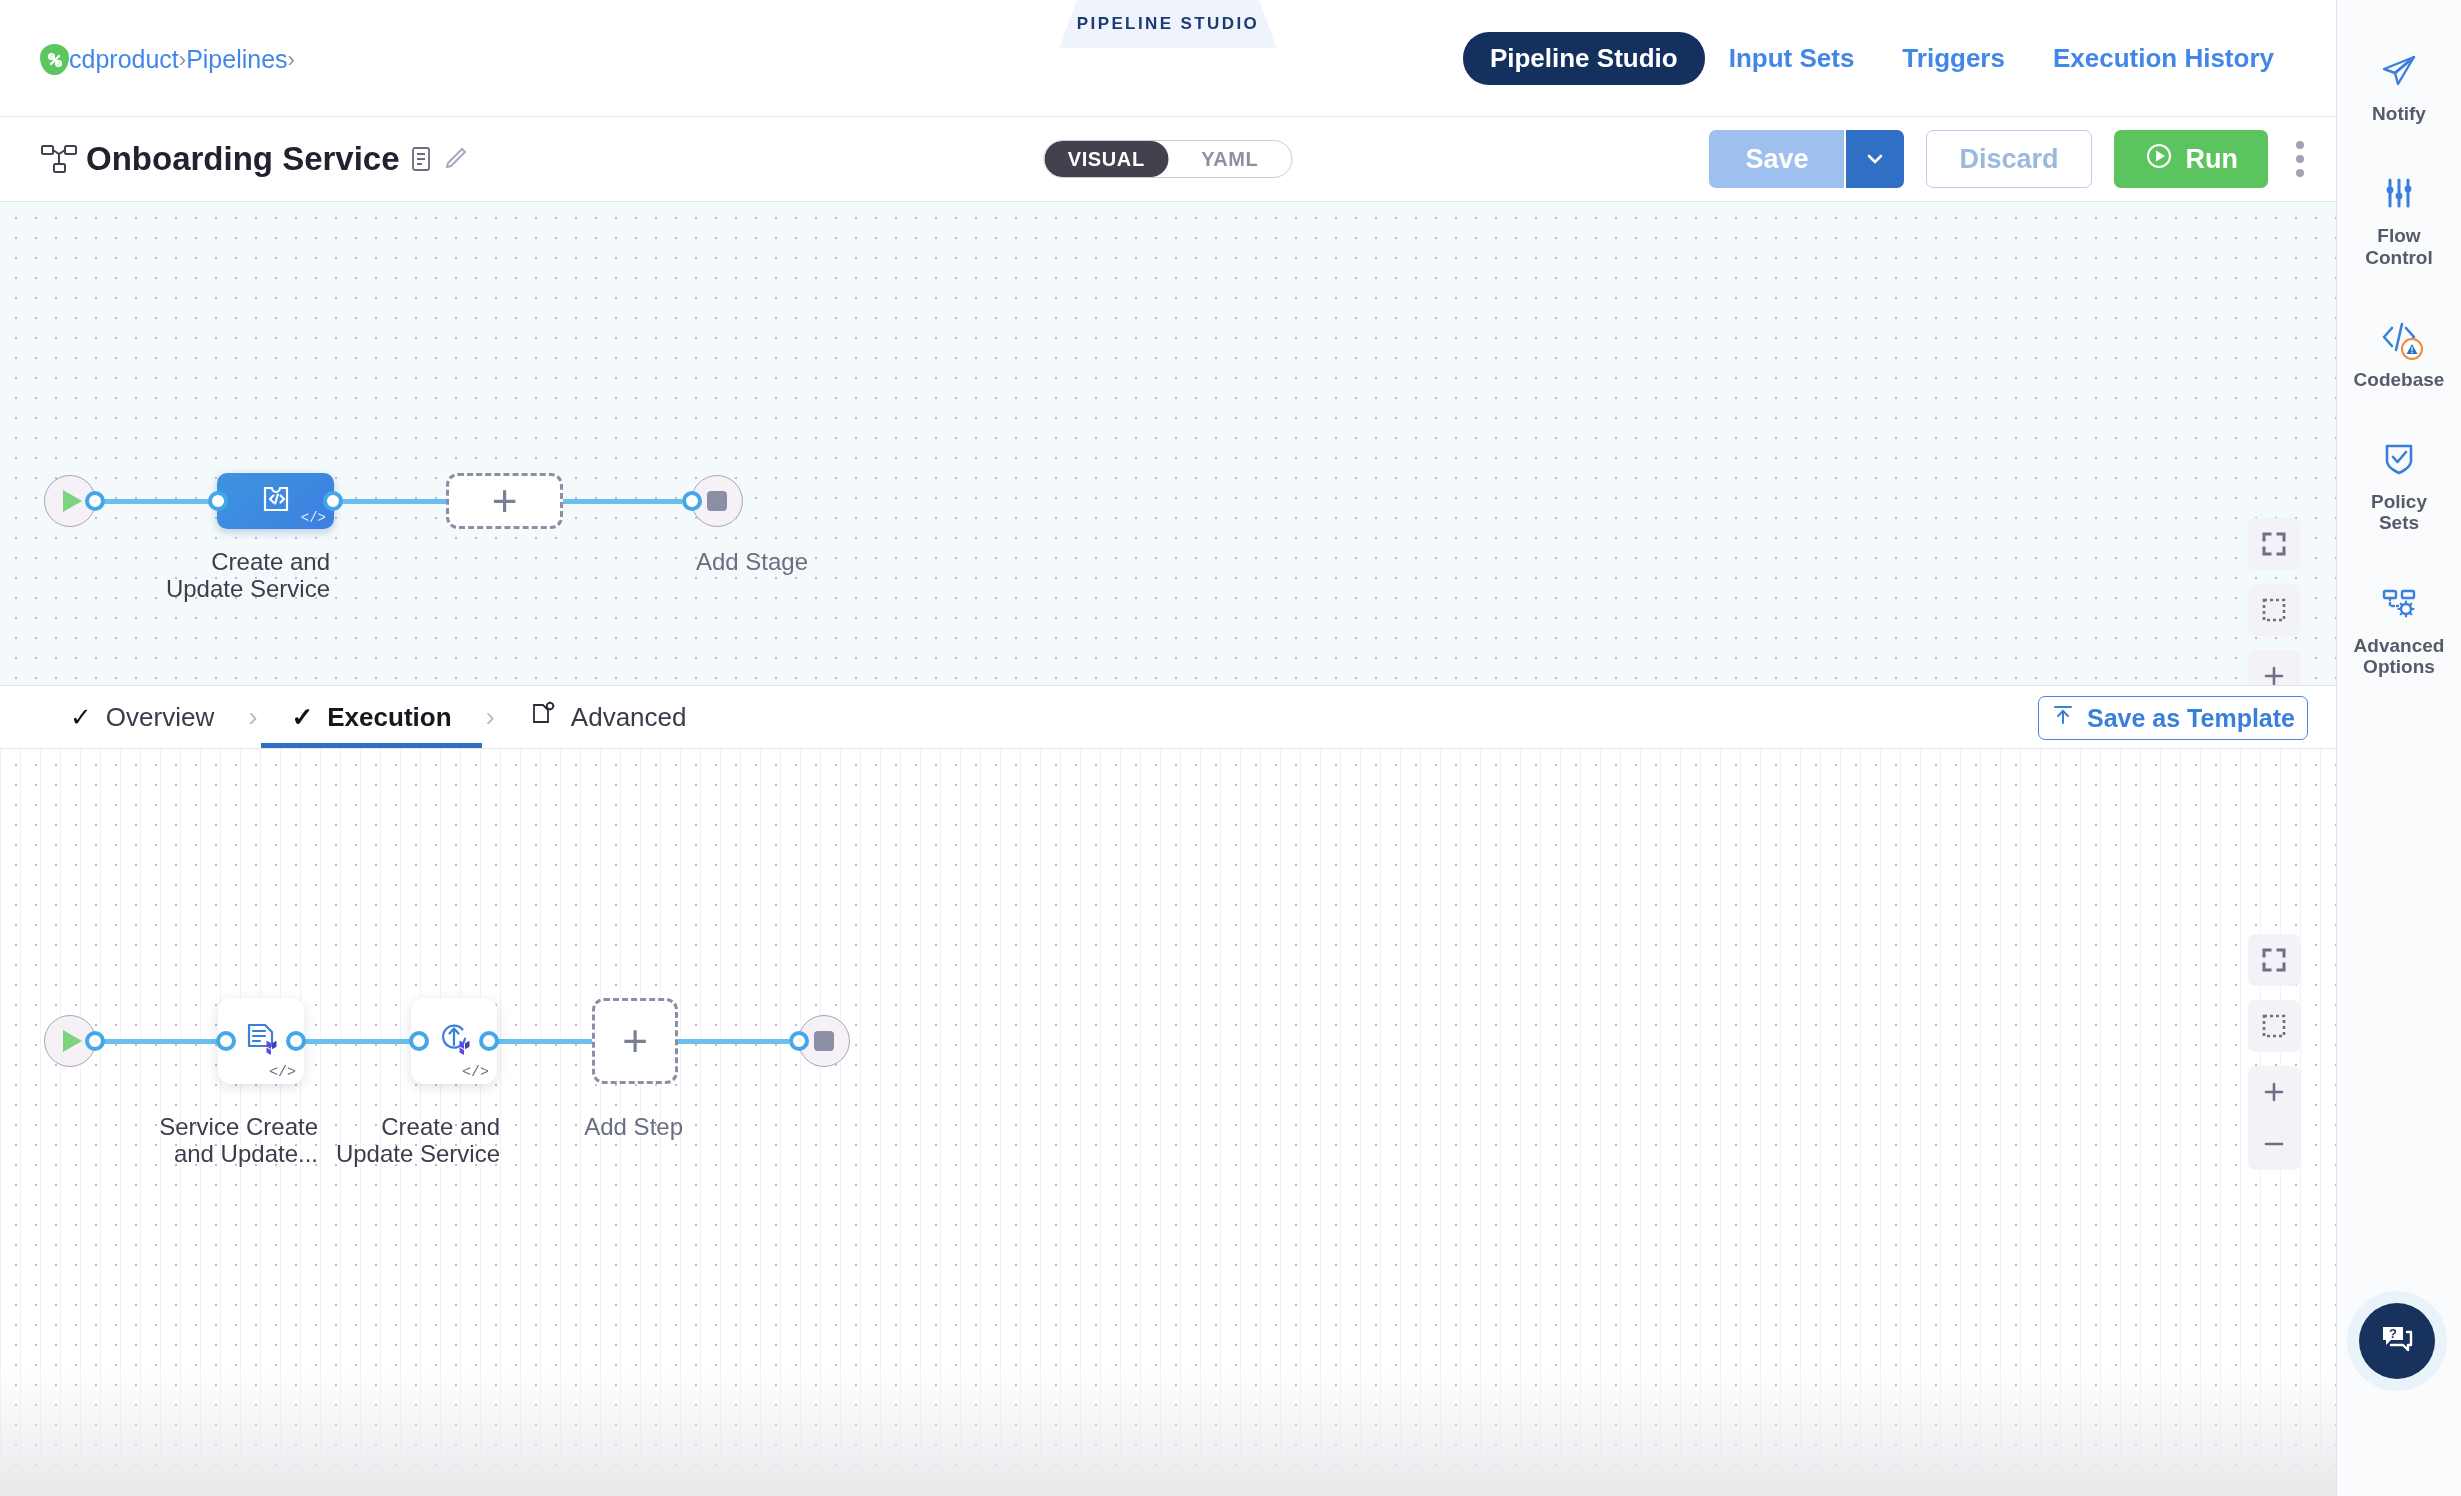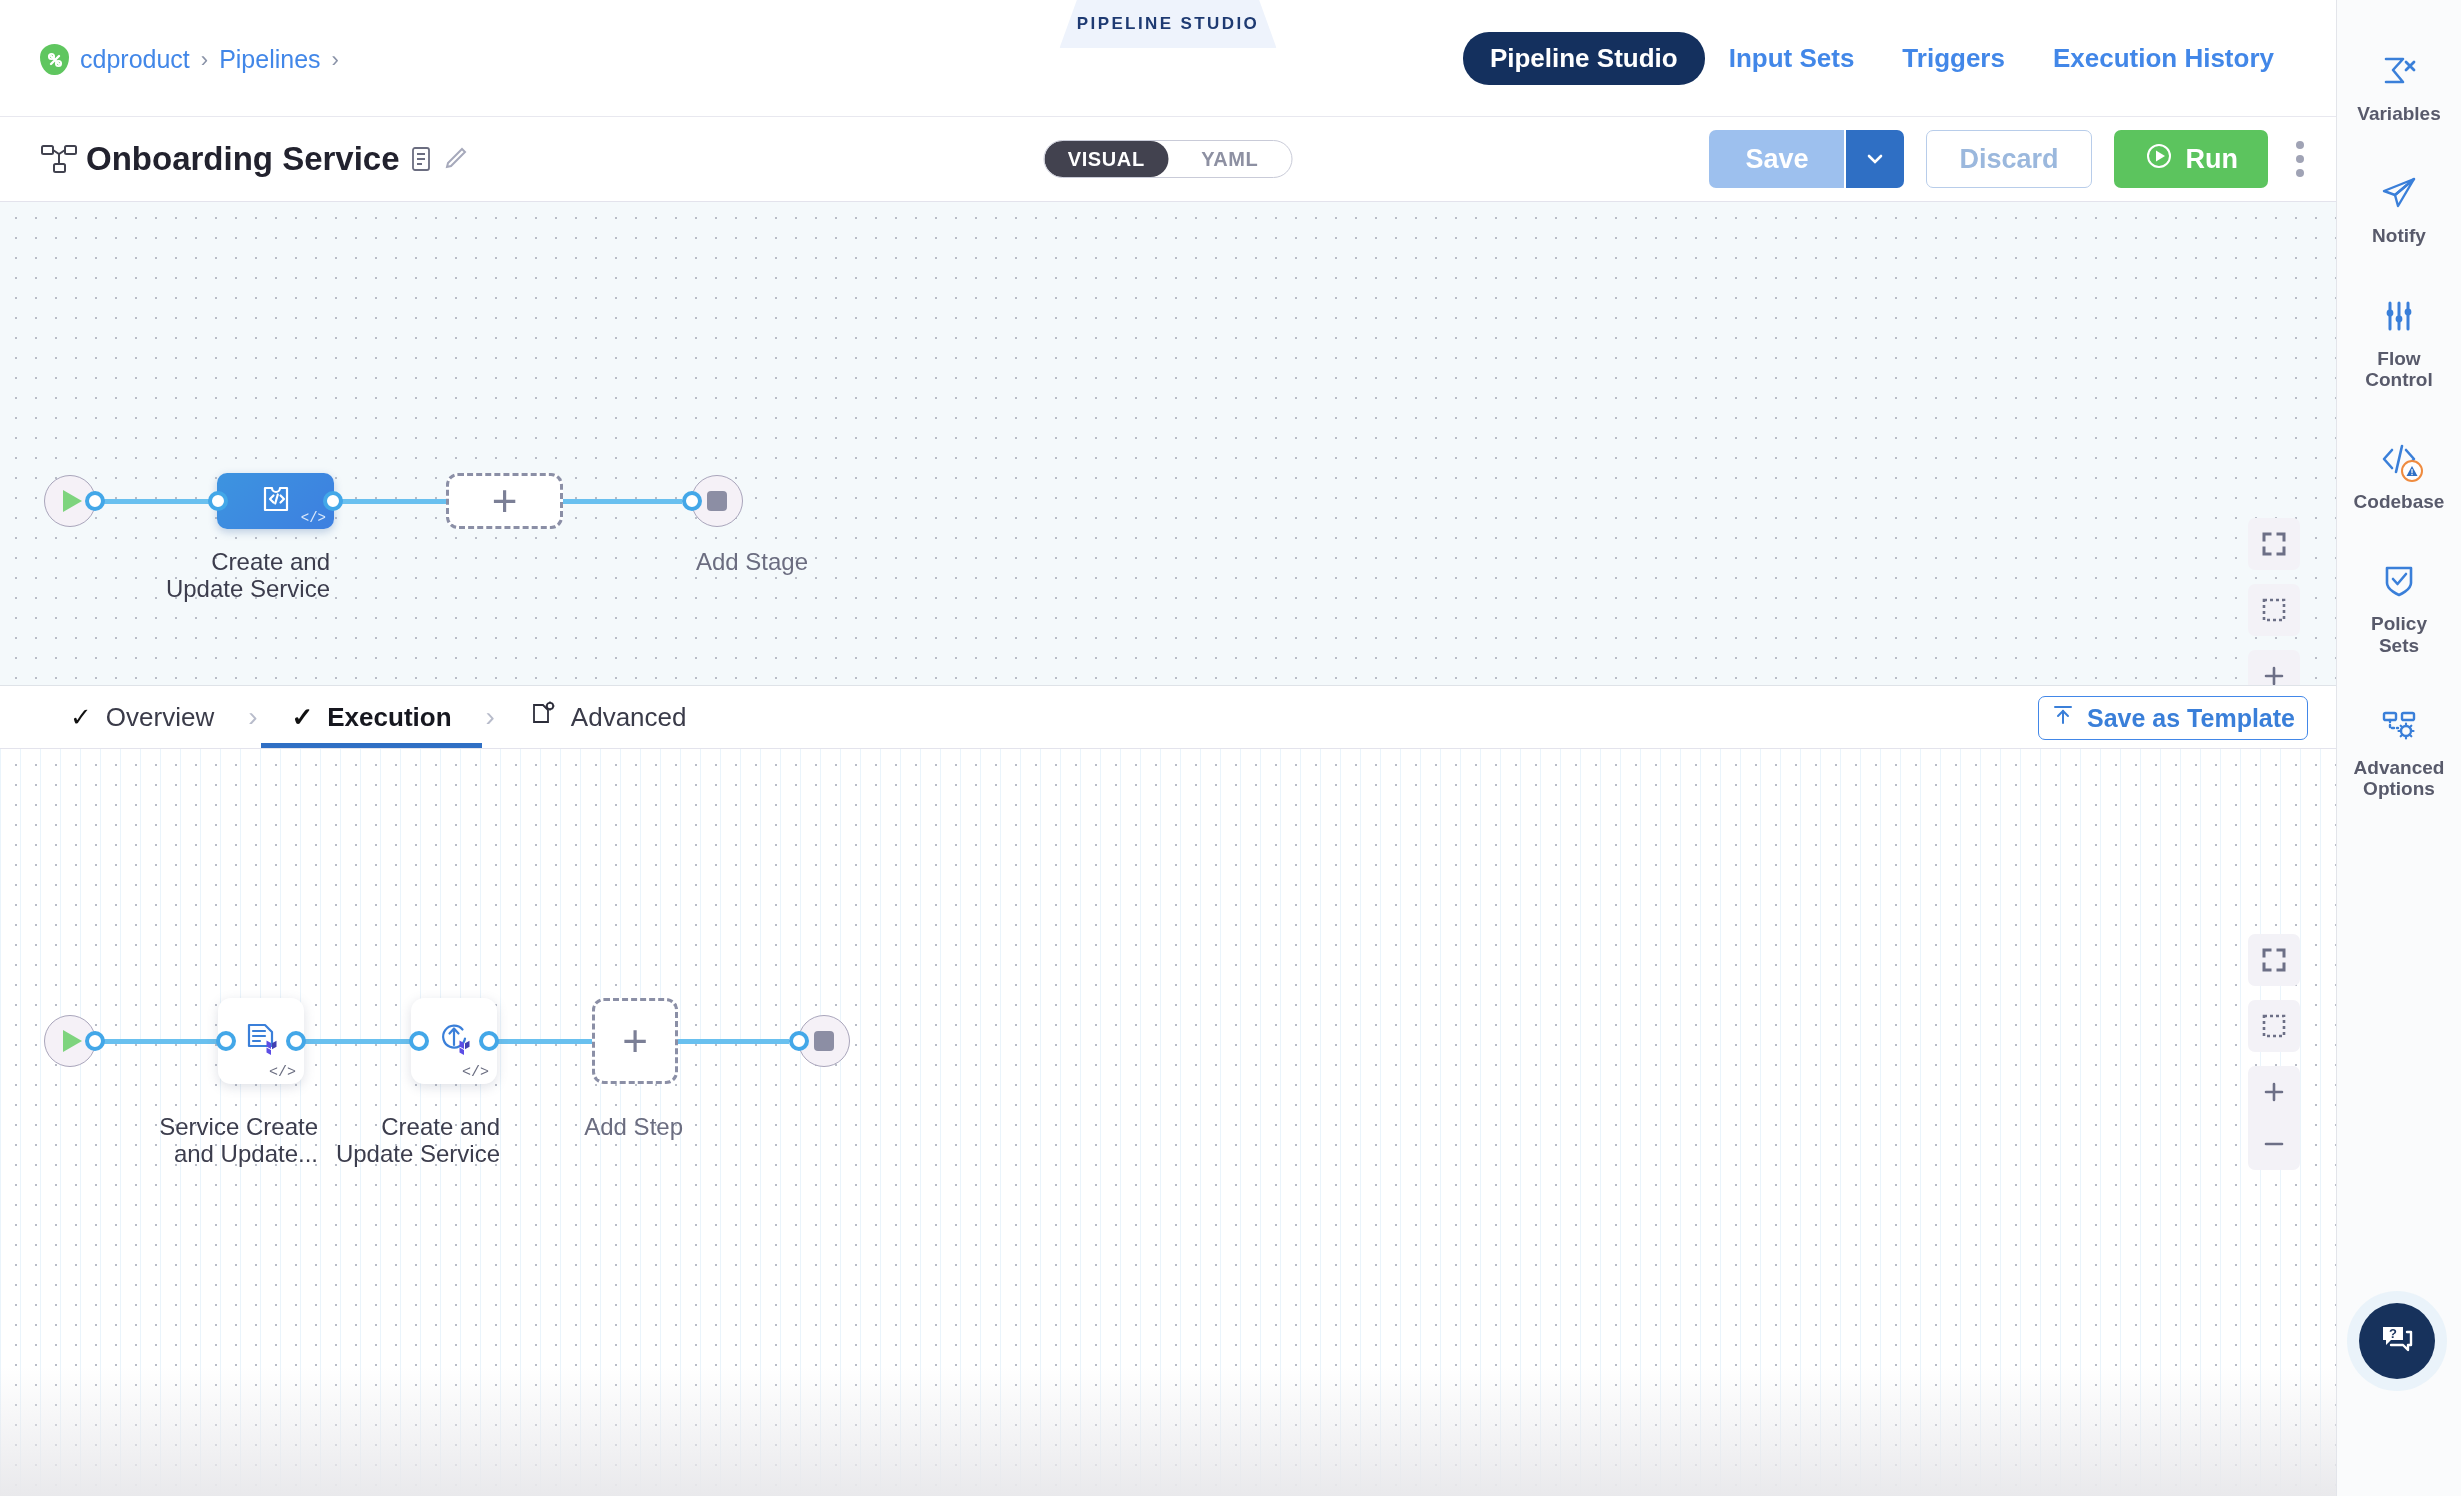--- a/index.html
+++ b/index.html
@@ -12,21 +12,21 @@
   .app { position: relative; width: 2462px; height: 1496px; display: flex; }
   .main-col { width: 2336px; height: 1496px; position: relative; display: flex; flex-direction: column; background:#fff; }
 
   
   .topbar {
     height: 117px; position: relative; background: #ffffff;
     border-bottom: 1px solid #e8e8ef; flex: 0 0 117px;
     display: flex; align-items: flex-start;
   }
   .breadcrumb {
-    display: flex; align-items: center; gap: 11px;
+    display: flex; align-items: center; 
     margin-left: 40px; margin-top: 44px;
     font-size: 25px; color: #4287e8; justify-content: space-between;
   }
   .bc-logo {
     width: 29px; height: 31px; position: relative;
     background: #5fc65f; border-radius: 50% 50% 48% 48% / 42% 42% 58% 58%;
     display:flex; align-items:center; justify-content:center;
     transform: rotate(0deg);
   }
   .bc-logo svg { display:block; }
@@ -526,29 +526,20 @@
             <svg width="30" height="30" viewBox="0 0 30 30" stroke="#6c6f86" stroke-width="2.6" stroke-linecap="round">
                 <path d="M7 15h16"></path>
               </svg>
           </div>
         </div>
       </div>
     </div>
   </div>
 
   <div class="rail">
-    <div class="rail-item">
-      <span class="rail-ic">
-        <svg width="42" height="42" viewBox="0 0 42 42" fill="none" stroke="#3a7fd9" stroke-width="2.6" stroke-linecap="round" stroke-linejoin="round">
-          <path d="M8 9h17l-10 11 10 12H8"></path>
-          <path d="M28 12l8 8M36 12l-8 8" stroke-width="2.8"></path>
-        </svg>
-      </span>
-      <span class="rail-label">Variables</span>
-    </div>
 
     <div class="rail-item">
       <span class="rail-ic">
         <svg width="42" height="42" viewBox="0 0 42 42" fill="none" stroke="#3a7fd9" stroke-width="2.4" stroke-linejoin="round">
           <path d="M36 7 L6 19 L17 23 Z"></path>
           <path d="M36 7 L17 23 L20 34 Z"></path>
         </svg>
       </span>
       <span class="rail-label">Notify</span>
     </div>

